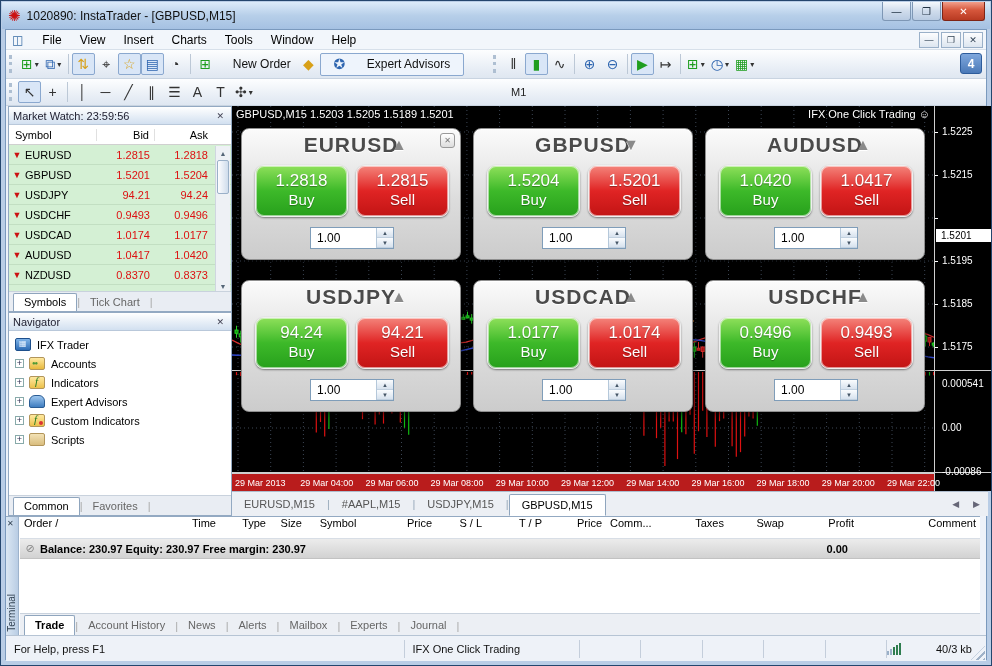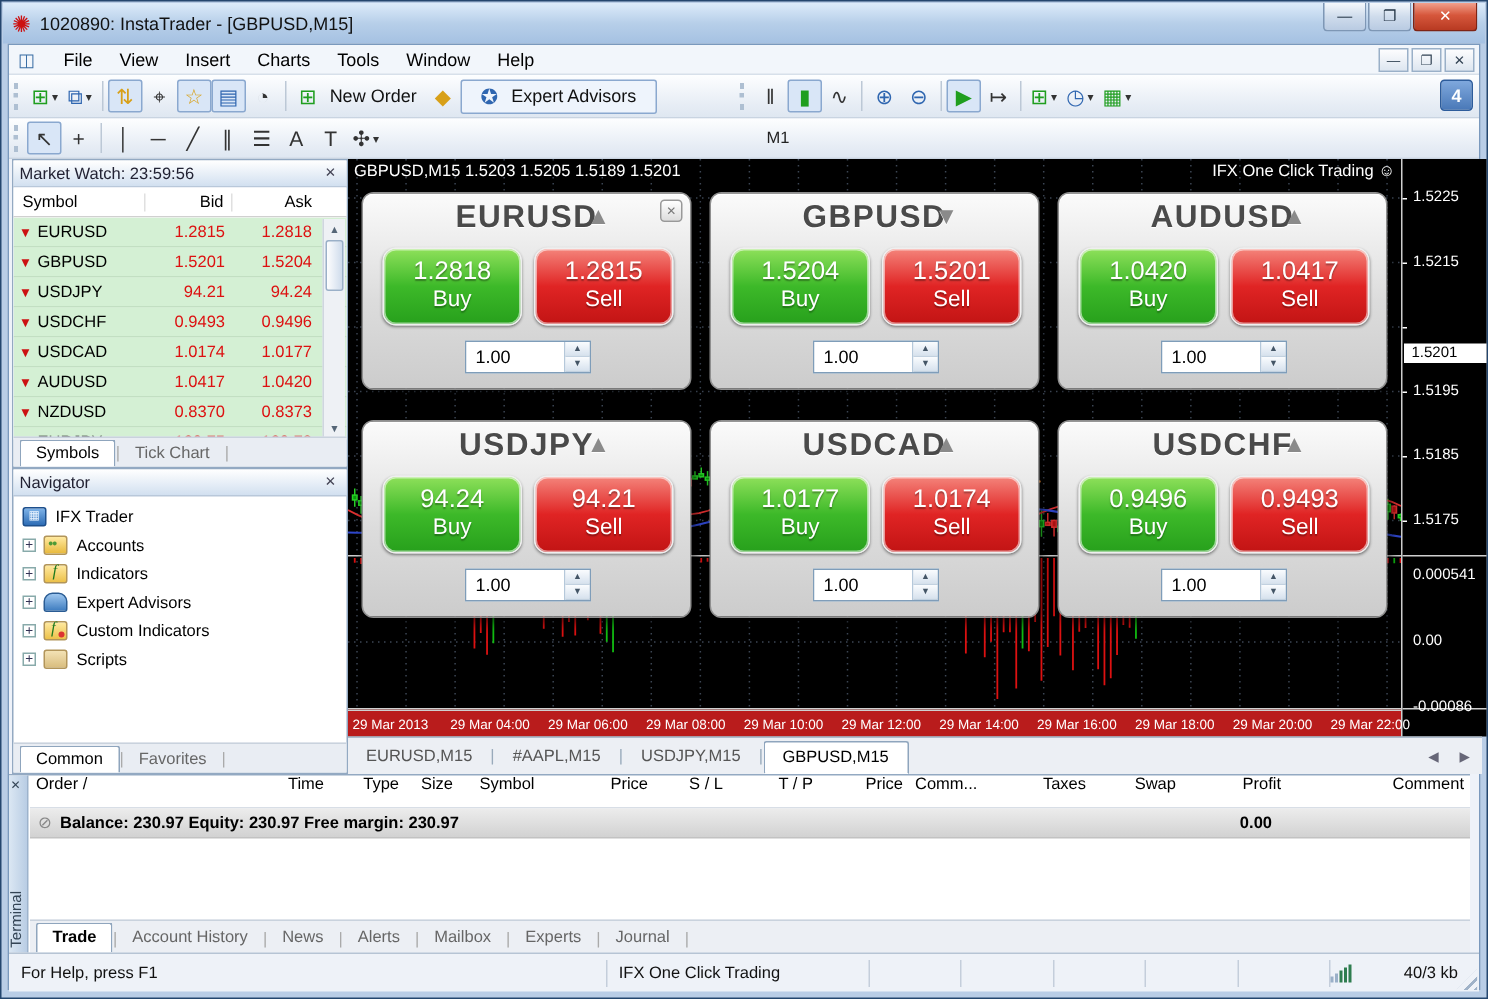--- a/index.html
+++ b/index.html
@@ -26,21 +26,21 @@
   
   .toolbar{position:absolute;left:0;right:0;background:linear-gradient(#fdfeff,#e7edf5 70%,#dfe7f1);border-bottom:1px solid #c9d4e1;display:flex;align-items:center;}
   #toolbar1{top:20px;height:29px;}
   #toolbar2{top:49px;height:27px;}
   .grip{width:5px;height:18px;border-left:3px dotted #aebfd2;margin:0 4px 0 3px;}
   .tsep{width:1px;height:20px;background:#bcc8d6;margin:0 3px;}
   .tbtn{height:22px;min-width:23px;padding:0 2px;display:flex;align-items:center;justify-content:center;font-size:14px;color:#35506e;border:1px solid transparent;}
   .tbtn.pressed{background:#d9e6f7;border:1px solid #8aa8cf;border-radius:2px;}
   .tbtn .dd{font-size:8px;color:#333;margin-left:2px;}
   .g-green{color:#1f9e1f;} .g-gold{color:#d8a018;} .g-blue{color:#2f66b0;} .g-dark{color:#333;}
-  .tlabel{font-size:12px;color:#111;margin:0 6px 0 3px;}
+  .tlabel{font-size:12px;color:#111;margin:0 6px 0 16px;}
   #ea-button{display:flex;align-items:center;border:1px solid #8aa8cf;background:#eef4fc;border-radius:2px;height:23px;padding:0 7px;}
   #badge-4{position:absolute;right:4px;top:3px;width:22px;height:21px;background:linear-gradient(#7fa8dd,#4a79b8);border:1px solid #2d5c9b;border-radius:3px;color:#fff;font-size:12px;font-weight:bold;display:flex;align-items:center;justify-content:center;}
   .tfbtn{height:21px;padding:0 8px;display:flex;align-items:center;font-size:11px;color:#222;border:1px solid transparent;}
   .tfbtn.pressed{background:#e8eef7;border:1px solid #8aa8cf;border-radius:2px;}
   #tb1-right{position:absolute;left:484px;top:3px;display:flex;align-items:center;}
   #tb2-right{position:absolute;left:484px;top:2px;display:flex;align-items:center;}
   
   .dockpanel{position:absolute;left:2px;width:224px;background:#fff;border:1px solid #93a9c2;}
   #market-watch{top:76px;height:206px;}
   #navigator{top:282px;height:204px;}

